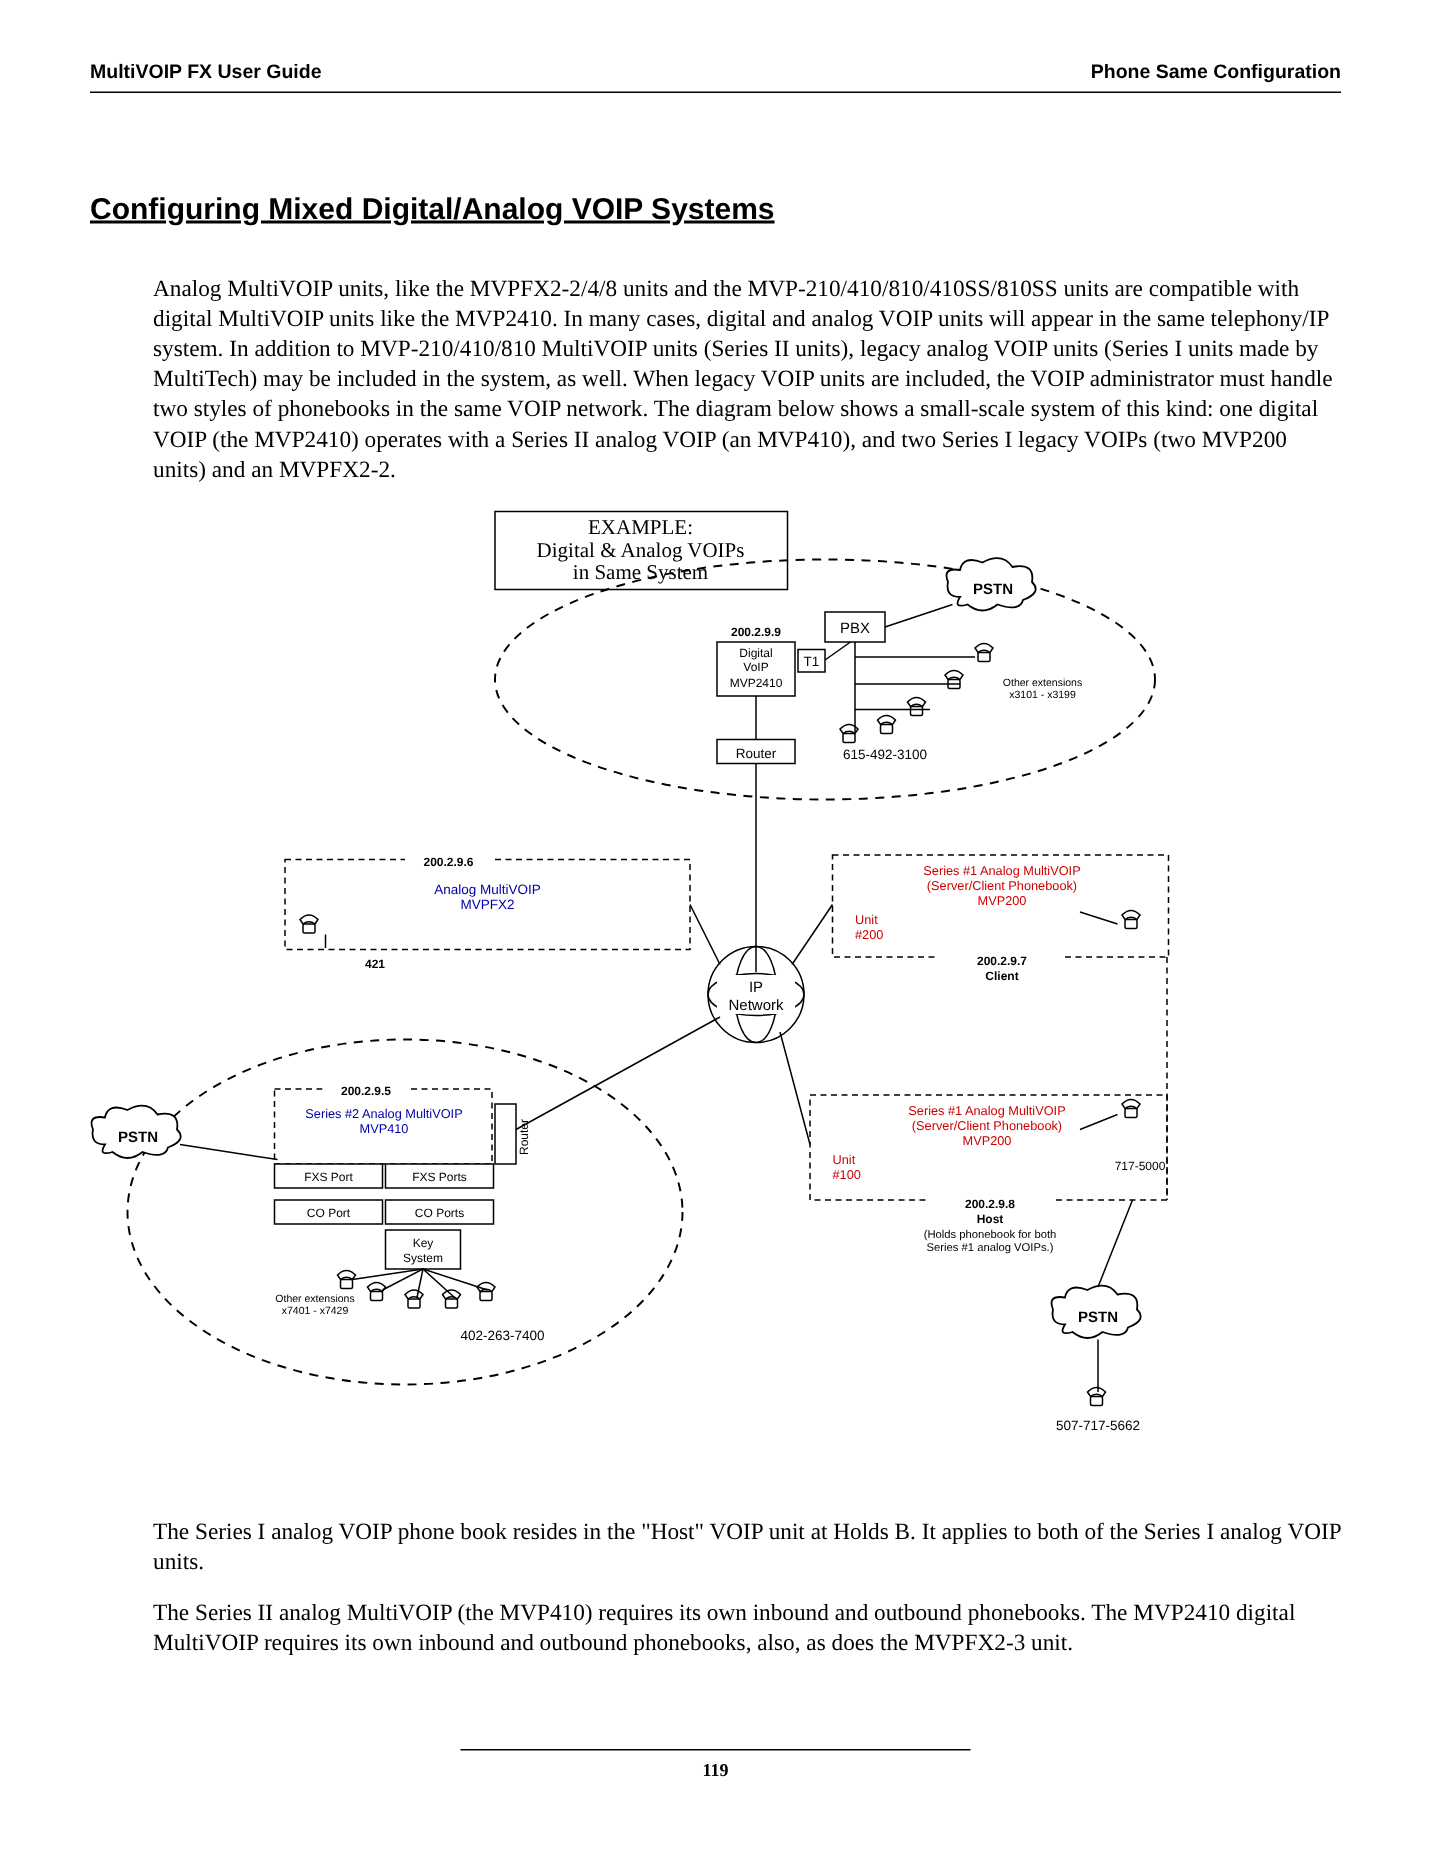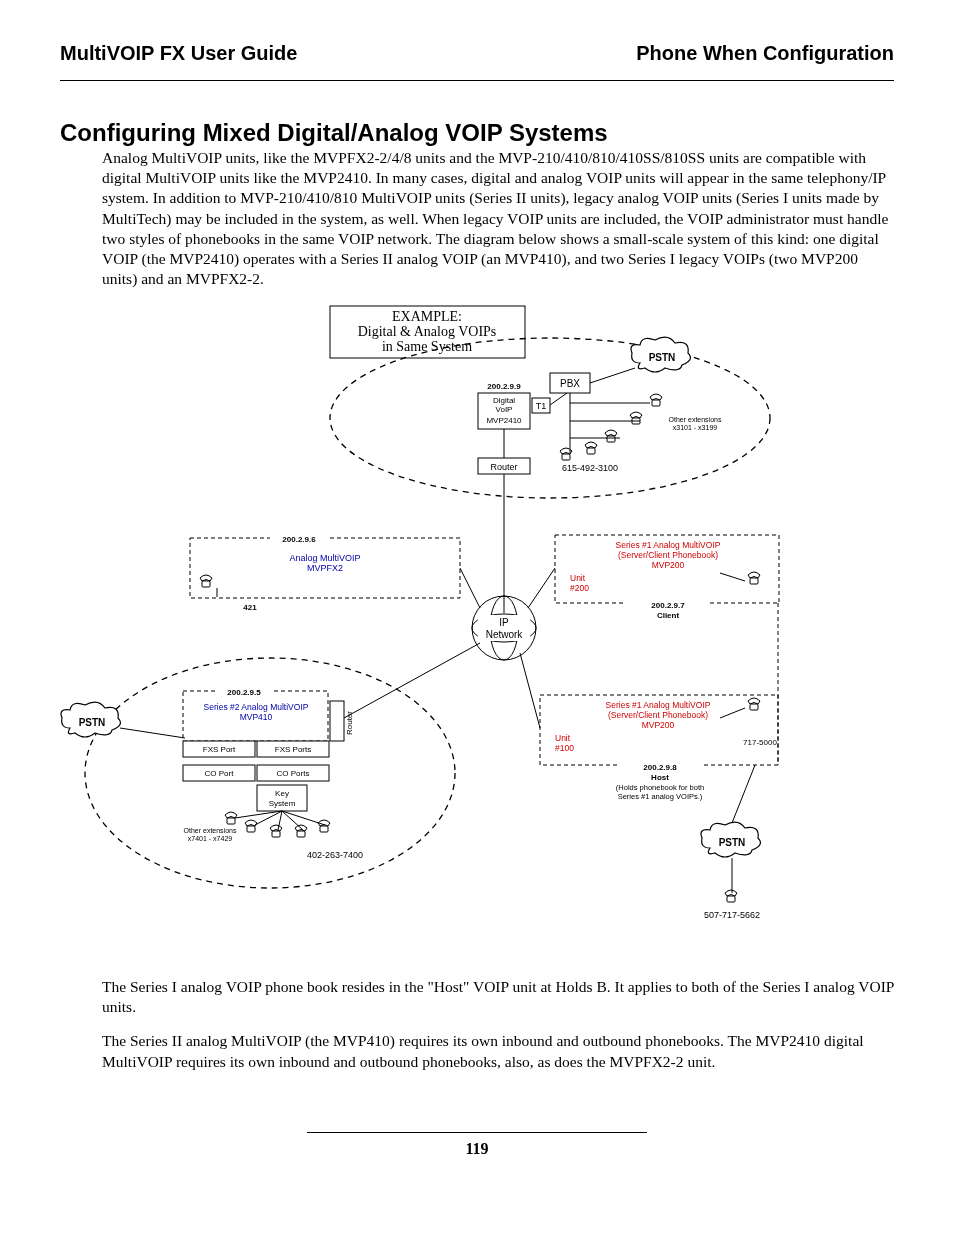--- a/index.html
+++ b/index.html
@@ -11,57 +11,58 @@
     color: #000;
     background: #fff;
     font-size: 15.5px;
     line-height: 1.3;
   }
   .header {
     display: flex;
     justify-content: space-between;
     font-family: Arial, Helvetica, sans-serif;
     font-weight: bold;
-    font-size: 20px;
+    font-size: 13px;
     border-bottom: 1.5px solid #000;
-    padding-bottom: 14px;
-    margin-bottom: 36px;
+    padding-bottom: 4px;
+    margin-bottom: 65px;
   }
   h2 {
     font-family: Arial, Helvetica, sans-serif;
     font-weight: bold;
-    font-size: 24px;
-    margin: 0 0 0 0;
+    font-size: 20px;
+    margin: 0 0 30px 0;
+    text-decoration: underline;
   }
   .body-text {
     margin: 0 0 14px 42px;
     text-align: left;
   }
   .diagram-wrap {
     margin: 12px 0 24px 0;
     display: flex;
     justify-content: flex-start;
   }
   svg { display: block; }
   .page-num {
     text-align: center;
     font-weight: bold;
-    font-size: 16px;
+    font-size: 12px;
     border-top: 1.5px solid #000;
     width: 340px;
     margin: 60px auto 0 auto;
     padding-top: 6px;
   }
 </style>
 </head>
 <body>
 
 <div class="header">
   <span>MultiVOIP FX User Guide</span>
-  <span>Phone When Configuration</span>
+  <span>Phone Same Configuration</span>
 </div>
 
 <h2>Configuring Mixed Digital/Analog VOIP Systems</h2>
 
 <p class="body-text">Analog MultiVOIP units, like the MVPFX2-2/4/8 units and the MVP-210/410/810/410SS/810SS units are compatible with digital MultiVOIP units like the MVP2410.  In many cases, digital and analog VOIP units will appear in the same telephony/IP system.  In addition to MVP-210/410/810 MultiVOIP units (Series II units), legacy analog VOIP units (Series I units made by MultiTech) may be included in the system, as well.  When legacy VOIP units are included, the VOIP administrator must handle two styles of phonebooks in the same VOIP network.   The diagram below shows a small-scale system of this kind:  one digital VOIP (the MVP2410) operates with a Series II  analog VOIP (an MVP410), and two Series I legacy VOIPs (two MVP200 units) and an MVPFX2-2.</p>
 
 <div class="diagram-wrap">
 <svg width="760" height="650" viewBox="0 0 760 650" font-family="Arial,Helvetica,sans-serif">
 
   <defs>
@@ -212,15 +213,15 @@
   <use href="#cloud" x="640" y="520"></use>
   <text x="672" y="543" text-anchor="middle" font-size="10" font-weight="bold">PSTN</text>
   <line x1="672" y1="520" x2="695" y2="462" stroke="#000"></line>
   <line x1="672" y1="555" x2="672" y2="590" stroke="#000"></line>
   <use href="#phone" x="665" y="590"></use>
   <text x="672" y="615" text-anchor="middle" font-size="9">507-717-5662</text>
 </svg>
 </div>
 
 <p class="body-text">The Series I analog VOIP phone book resides in the "Host" VOIP unit at Holds B.  It applies to both of the Series I analog VOIP units.</p>
-<p class="body-text">The Series II analog MultiVOIP (the MVP410) requires its own inbound and outbound phonebooks.  The MVP2410 digital MultiVOIP requires its own inbound and outbound phonebooks, also, as does the MVPFX2-2 unit.</p>
+<p class="body-text">The Series II analog MultiVOIP (the MVP410) requires its own inbound and outbound phonebooks.  The MVP2410 digital MultiVOIP requires its own inbound and outbound phonebooks, also, as does the MVPFX2-3 unit.</p>
 
 <div class="page-num">119</div>
 
 </body></html>

